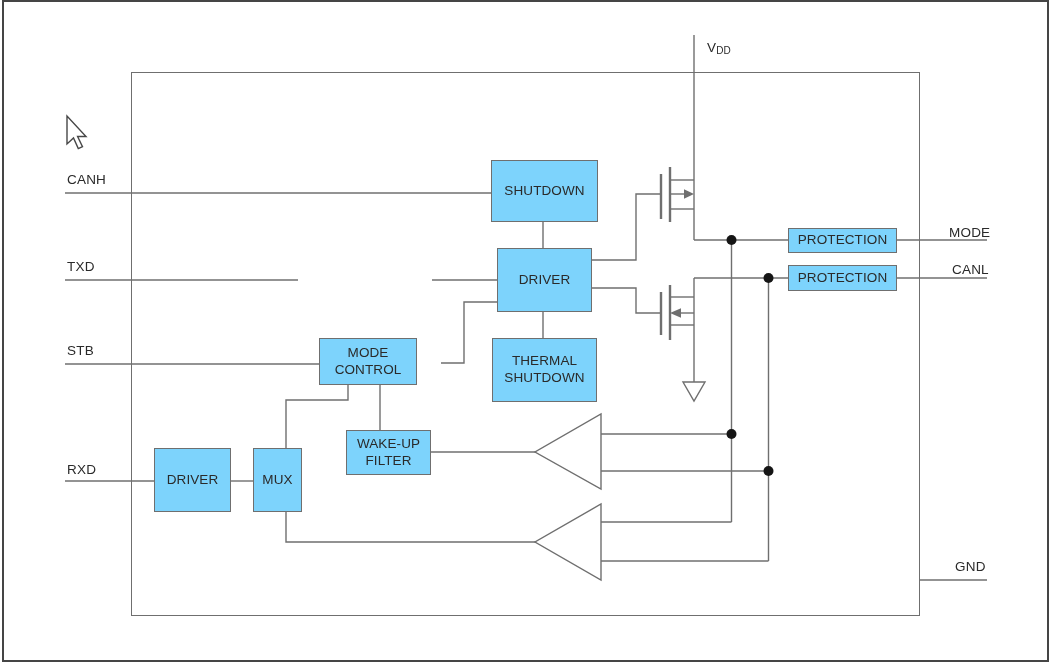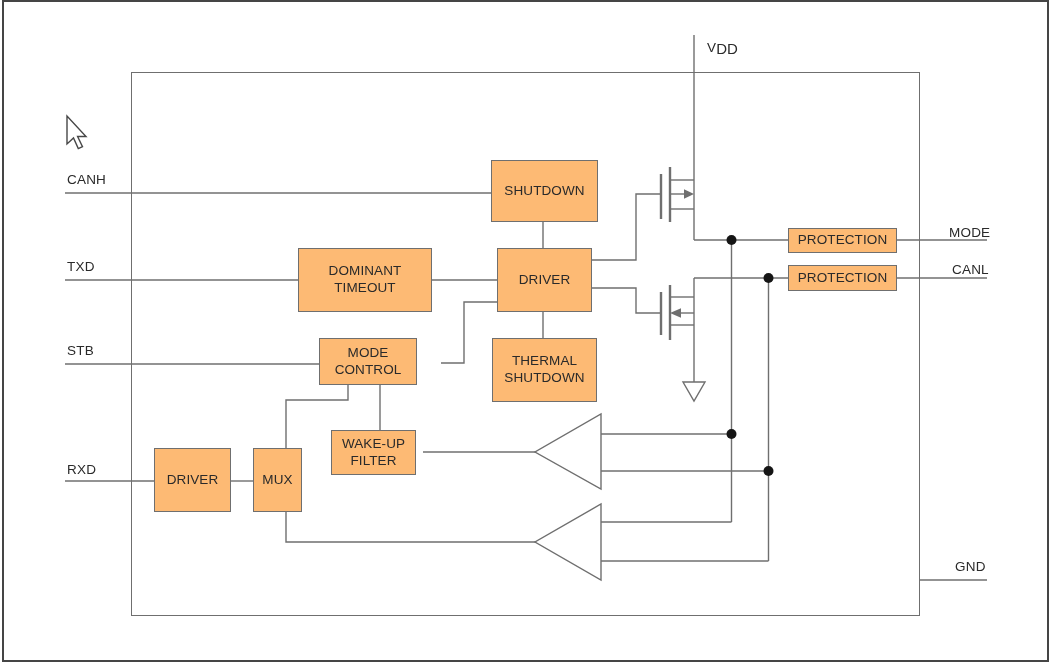--- a/index.html
+++ b/index.html
@@ -16,30 +16,30 @@
     border:1.5px solid var(--wire,#6f6f6f);box-sizing:border-box;background:#fff;
   }
   #wiring{position:absolute;left:0;top:0;width:1052px;height:668px;}
   .w{stroke:var(--wire,#6f6f6f);stroke-width:1.4;fill:none;}
   .bar{stroke:var(--wire,#6f6f6f);stroke-width:2.4;fill:none;}
   .tri{fill:#ffffff;stroke:var(--wire,#6f6f6f);stroke-width:1.4;}
   .dot{fill:var(--dot,#151515);stroke:none;}
   .ah{fill:var(--wire,#6f6f6f);stroke:none;}
   .cursor{fill:#ffffff;stroke:#474747;stroke-width:1.4;}
   .block{
-    position:absolute;background:#fdba74;border:1.4px solid var(--wire,#6f6f6f);
+    position:absolute;background:#7dd3fc;border:1.4px solid var(--wire,#6f6f6f);
     box-sizing:border-box;display:flex;align-items:center;justify-content:center;
     text-align:center;font-size:13.5px;line-height:1.25;padding:0 8px;
     color:var(--text,#2a2a2a);letter-spacing:0.1px;
   }
   .pin-label{
     position:absolute;font-size:13.5px;color:var(--text,#2a2a2a);
     white-space:nowrap;letter-spacing:0.2px;
   }
-  .sub{font-size:15px;vertical-align:-2px;letter-spacing:0;}
+  .sub{font-size:10px;vertical-align:-2px;letter-spacing:0;}
 </style>
 </head>
 <body>
 
 <div id="canvas">
 
   <div id="page-frame"></div>
   <div id="ic-boundary"></div>
 
   <svg id="wiring" viewBox="0 0 1052 668" xmlns="http://www.w3.org/2000/svg">
@@ -167,25 +167,24 @@
       <circle class="dot" cx="731.5" cy="434" r="5"></circle>
       <circle class="dot" cx="768.5" cy="471" r="5"></circle>
     </g>
 
     <g>
       <path class="cursor" d="M67,116 L67,144 L73.5,138 L78.3,148.6 L82.5,146.7 L77.6,136.5 L86,136.5 Z"></path>
     </g>
   </svg>
 
   <div class="block" style="left:491px;top:160px;width:107px;height:62px">SHUTDOWN</div>
-  <div class="block" style="left:298px;top:248px;width:134px;height:64px">DOMINANT TIMEOUT</div>
   <div class="block" style="left:497px;top:248px;width:95px;height:64px">DRIVER</div>
   <div class="block" style="left:319px;top:338px;width:98px;height:47px">MODE CONTROL</div>
   <div class="block" style="left:492px;top:338px;width:105px;height:64px">THERMAL SHUTDOWN</div>
-  <div class="block" style="left:331px;top:430px;width:85px;height:45px">WAKE-UP FILTER</div>
+  <div class="block" style="left:346px;top:430px;width:85px;height:45px">WAKE-UP FILTER</div>
   <div class="block" style="left:154px;top:448px;width:77px;height:64px">DRIVER</div>
   <div class="block" style="left:253px;top:448px;width:49px;height:64px">MUX</div>
   <div class="block" style="left:788px;top:228px;width:109px;height:25px">PROTECTION</div>
   <div class="block" style="left:788px;top:265px;width:109px;height:26px">PROTECTION</div>
 
   <div class="pin-label" style="left:67px;top:172px">CANH</div>
   <div class="pin-label" style="left:67px;top:259px">TXD</div>
   <div class="pin-label" style="left:67px;top:343px">STB</div>
   <div class="pin-label" style="left:67px;top:462px">RXD</div>
   <div class="pin-label" style="left:949px;top:225px">MODE</div>

